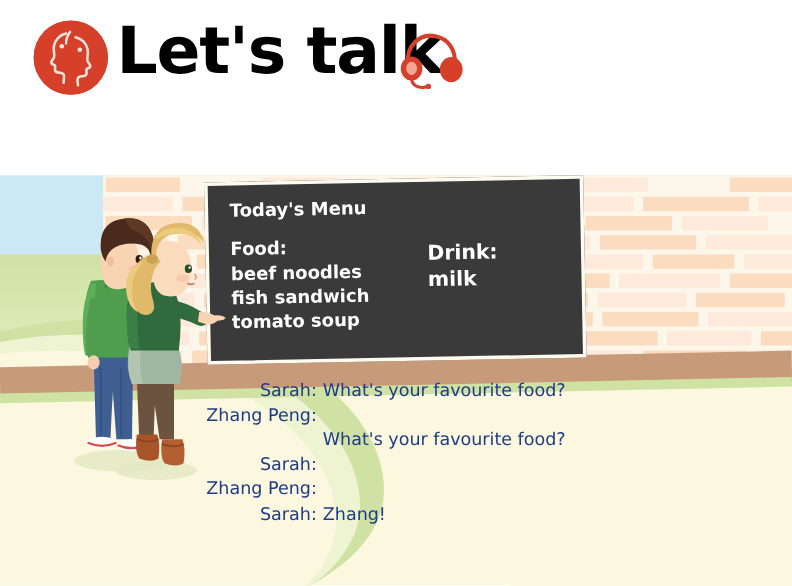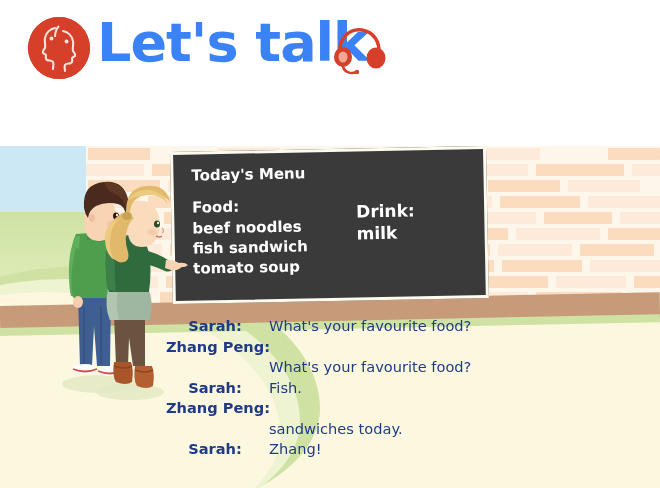--- a/index.html
+++ b/index.html
@@ -10,21 +10,21 @@
 
   
   #header{position:absolute;left:0;top:0;width:660px;height:146px;background:#fff;}
 
   .logo-circle{position:absolute;left:28px;top:17px;width:62px;height:62px;
        border-radius:50%;background:#d6402a;}
   .logo-circle svg{display:block;}
 
   #title-text{position:absolute;left:97px;top:12px;
        font-family:"DejaVu Sans", sans-serif;
-       font-size:54px;font-weight:bold;color:#3b82f6;letter-spacing:-1px;
+       font-size:54px;font-weight:bold;color:#000000;letter-spacing:-1px;
        line-height:62px;white-space:nowrap;}
 
   .headset{position:absolute;left:332px;top:24px;width:54px;height:52px;}
 
   
   #scene{position:absolute;left:0;top:146px;width:660px;height:342px;overflow:hidden;
          background:#fbf8df;}
 
   .sky{position:absolute;left:0;top:0;width:660px;height:68px;background:#cde8f5;}
   .grass-light{position:absolute;left:0;top:66px;width:660px;height:110px;
@@ -70,21 +70,21 @@
        font-family:"DejaVu Sans", sans-serif;font-weight:bold;font-size:17px;}
   .b-drinkitem{position:absolute;left:182px;top:72px;color:#ffffff;
        font-family:"DejaVu Sans", sans-serif;font-weight:bold;font-size:17px;}
 
   
   #dialogue{position:absolute;left:166px;top:170px;width:492px;
        color:#1f3b87;
        font-family:"DejaVu Sans", sans-serif;
        font-size:14.6px;line-height:20.5px;}
   .d-line{display:flex;white-space:nowrap;}
-  .d-speaker{width:98px;text-align:center;padding-right:5px;flex:0 0 auto;font-weight:bold;}
+  .d-speaker{width:98px;text-align:right;padding-right:5px;flex:0 0 auto;}
   .d-text{flex:1 1 auto;}
 
   
   #kids{position:absolute;left:40px;top:10px;width:150px;height:250px;}
 </style>
 </head>
 <body>
 
 <div id="page">
 
@@ -328,28 +328,23 @@
       </div>
       <div class="d-line">
         <span class="d-speaker">Zhang Peng:</span>
       </div>
       <div class="d-line">
         <span class="d-speaker"></span>
         <span class="d-text">What's your favourite food?</span>
       </div>
       <div class="d-line">
         <span class="d-speaker">Sarah:</span>
-        <span class="d-text">Fish.</span>
       </div>
       <div class="d-line">
         <span class="d-speaker">Zhang Peng:</span>
-      </div>
-      <div class="d-line">
-        <span class="d-speaker"></span>
-        <span class="d-text">sandwiches today.</span>
       </div>
       <div class="d-line">
         <span class="d-speaker">Sarah:</span>
         <span class="d-text">Zhang!</span>
       </div>
     </div>
 
   </div>
 </div>
 

